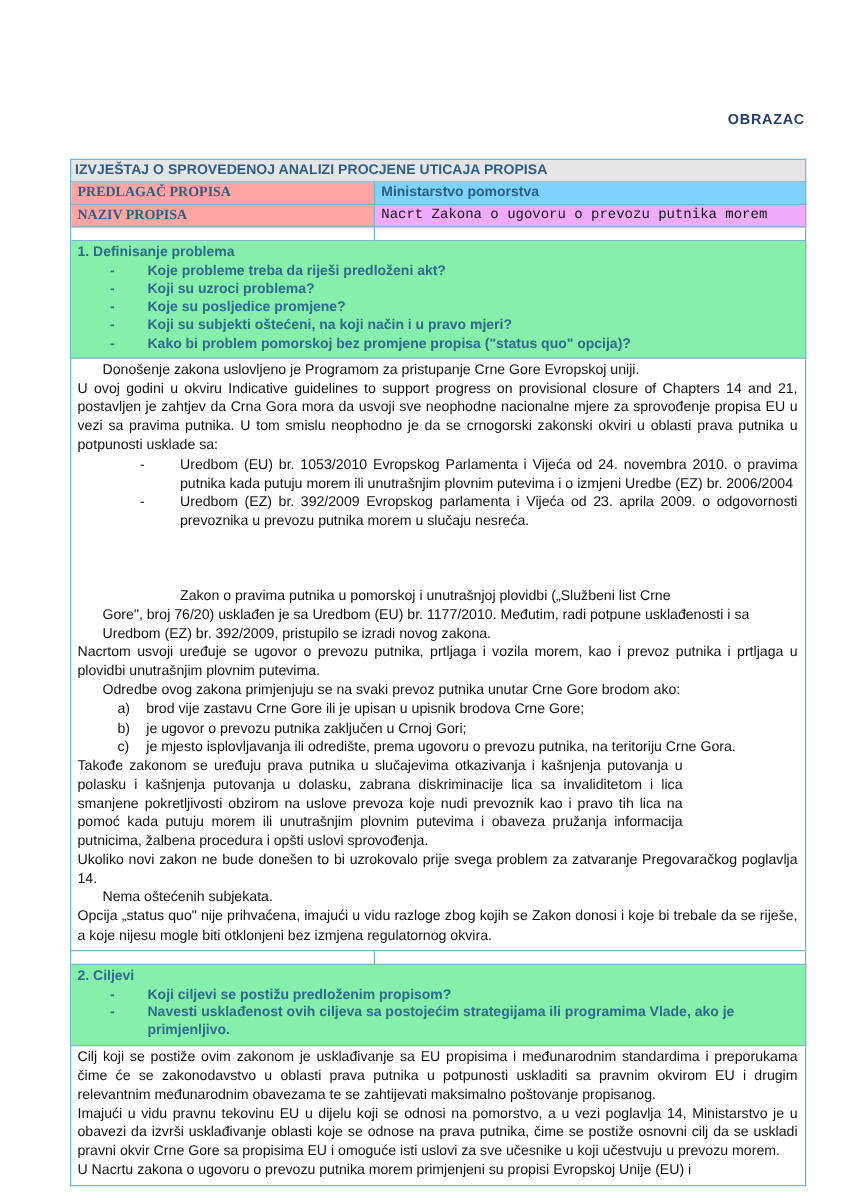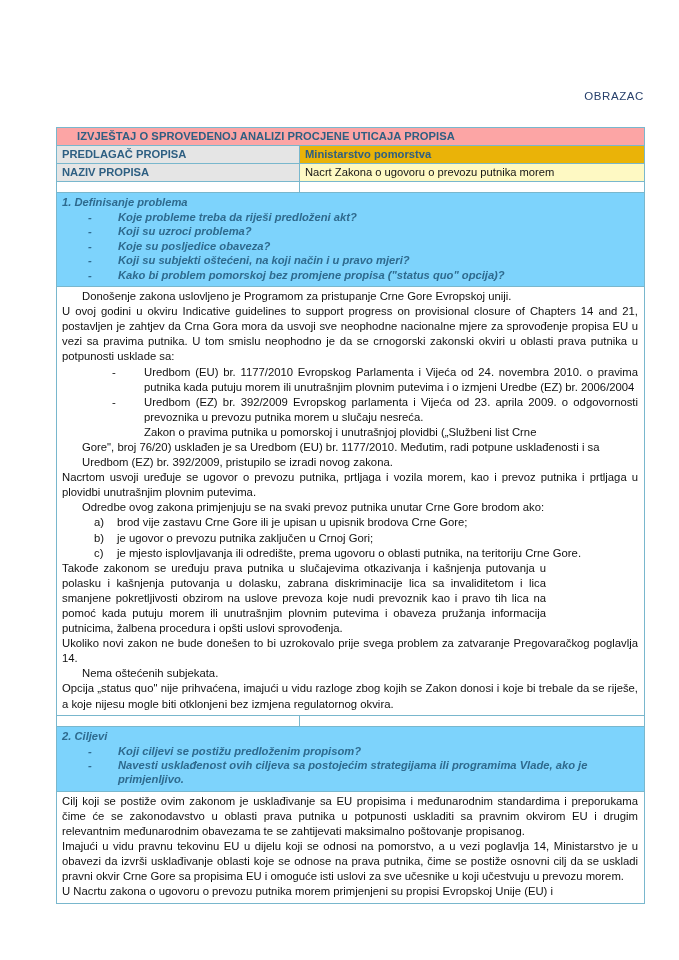--- a/index.html
+++ b/index.html
@@ -27,21 +27,21 @@
   .obrazac-wrap {
     position: absolute;
     left: 0;
     top: 86px;
     width: 644px;
     text-align: right;
   }
   .obrazac {
     display: inline-block;
     font-size: 11.5px;
-    font-weight: normal;
+    font-weight: bold;
     color: #27406b;
     letter-spacing: 0.6px;
   }
 
   
   .doc-table {
     position: absolute;
     left: 56px;
     top: 127px;
     width: 588px;
@@ -49,68 +49,69 @@
     table-layout: fixed;
   }
   .doc-table td {
     border: 1px solid #79b7cd;
     padding: 1px 4px 2px 4px;
     vertical-align: top;
   }
 
   
   .row-title td {
+    background: #e5e5e5;
+    font-size: 11.2px;
+    font-weight: bold;
+    color: #2e5f82;
+    padding: 2px 5px 3px 3px;
+    letter-spacing: 0.05px;
+  }
+
+  
+  .cell-label {
     background: #fca5a5;
-    font-size: 11.2px;
-    font-weight: bold;
-    color: #2e5f82;
-    padding: 2px 5px 3px 20px;
-    letter-spacing: 0.05px;
-  }
-
-  
-  .cell-label {
-    background: #e5e5e5;
     font-size: 11.2px;
     font-weight: bold;
     color: #2e5f82;
     width: 243px;
     padding: 2px 5px 3px 5px !important;
+    font-family: Liberation Serif, serif;
   }
   .cell-value-head {
-    background: #eab308;
+    background: #7dd3fc;
     font-size: 11.2px;
     font-weight: bold;
     color: #2e5f82;
     padding: 2px 5px 3px 5px !important;
   }
   .cell-value-plain {
-    background: #fef9c3;
+    background: #f0abfc;
     font-size: 11.2px;
     color: #141414;
     padding: 2px 5px 3px 5px !important;
+    font-family: Liberation Mono, monospace;
   }
 
   
   .row-spacer td {
     height: 10px;
     background: #ffffff;
     border-left: 1px solid #79b7cd;
     border-right: 1px solid #79b7cd;
     border-top: 1px solid #79b7cd;
     border-bottom: none;
     padding: 0 !important;
   }
   .row-spacer td.sp-left { border-right: 1px solid #79b7cd; }
 
   
   .row-section td {
-    background: #7dd3fc;
+    background: #86efac;
     padding: 3px 5px 4px 5px !important;
-    font-style: italic;
   }
   .sec-heading {
     font-size: 11.2px;
     font-weight: bold;
     color: #2e6a8e;
     margin: 0 0 1px 0;
     line-height: 13px;
   }
   .sec-list {
     margin: 0;
@@ -162,20 +163,21 @@
   .dash-list li .dash {
     position: absolute;
     left: 50px;
     top: 0;
   }
   .hang-line {
     font-size: 11.3px;
     color: #111111;
     line-height: 15.1px;
     padding-left: 82px;
+    margin-top: 45px;
   }
 
   .alpha-list {
     margin: 0;
     padding: 0;
     list-style: none;
   }
   .alpha-list li {
     font-size: 11.3px;
     color: #111111;
@@ -231,21 +233,21 @@
             <li>
               <span class="dash">-</span>
               <span>Koje probleme treba da riješi predloženi akt?</span>
             </li>
             <li>
               <span class="dash">-</span>
               <span>Koji su uzroci problema?</span>
             </li>
             <li>
               <span class="dash">-</span>
-              <span>Koje su posljedice obaveza?</span>
+              <span>Koje su posljedice promjene?</span>
             </li>
             <li>
               <span class="dash">-</span>
               <span>Koji su subjekti oštećeni, na koji način i u pravo mjeri?</span>
             </li>
             <li>
               <span class="dash">-</span>
               <span>Kako bi problem pomorskoj bez promjene propisa ("status quo" opcija)?</span>
             </li>
           </ul>
@@ -254,21 +256,21 @@
 
       <tr class="row-body">
         <td colspan="2">
 
           <p class="body-p plain">Donošenje zakona uslovljeno je Programom za pristupanje Crne Gore Evropskoj uniji.</p>
           <p class="body-p just">U ovoj godini u okviru Indicative guidelines to support progress on provisional closure of Chapters 14 and 21, postavljen je zahtjev da Crna Gora mora da usvoji sve neophodne nacionalne mjere za sprovođenje propisa EU u vezi sa pravima putnika. U tom smislu neophodno je da se crnogorski zakonski okviri u oblasti prava putnika u potpunosti usklade sa:</p>
 
           <ul class="dash-list">
             <li>
               <span class="dash">-</span>
-              <span>Uredbom (EU) br. 1177/2010 Evropskog Parlamenta i Vijeća od 24. novembra 2010. o pravima putnika kada putuju morem ili unutrašnjim plovnim putevima i o izmjeni Uredbe (EZ) br. 2006/2004</span>
+              <span>Uredbom (EU) br. 1053/2010 Evropskog Parlamenta i Vijeća od 24. novembra 2010. o pravima putnika kada putuju morem ili unutrašnjim plovnim putevima i o izmjeni Uredbe (EZ) br. 2006/2004</span>
             </li>
             <li>
               <span class="dash">-</span>
               <span>Uredbom (EZ) br. 392/2009 Evropskog parlamenta i Vijeća od 23. aprila 2009. o odgovornosti prevoznika u prevozu putnika morem u slučaju nesreća.</span>
             </li>
           </ul>
 
           <div class="hang-line">Zakon o pravima putnika u pomorskoj i unutrašnjoj plovidbi („Službeni list Crne</div>
 
           <p class="body-p plain">Gore", broj 76/20) usklađen je sa Uredbom (EU) br. 1177/2010. Međutim, radi potpune usklađenosti i sa Uredbom (EZ) br. 392/2009, pristupilo se izradi novog zakona.</p>
@@ -279,21 +281,21 @@
             <li>
               <span class="mk">a)</span>
               <span>brod vije zastavu Crne Gore ili je upisan u upisnik brodova Crne Gore;</span>
             </li>
             <li>
               <span class="mk">b)</span>
               <span>je ugovor o prevozu putnika zaključen u Crnoj Gori;</span>
             </li>
             <li>
               <span class="mk">c)</span>
-              <span>je mjesto isplovljavanja ili odredište, prema ugovoru o oblasti putnika, na teritoriju Crne Gore.</span>
+              <span>je mjesto isplovljavanja ili odredište, prema ugovoru o prevozu putnika, na teritoriju Crne Gora.</span>
             </li>
           </ul>
 
           <p class="body-p just" style="padding-right:92px">Takođe zakonom se uređuju prava putnika u slučajevima otkazivanja i kašnjenja putovanja u polasku i kašnjenja putovanja u dolasku, zabrana diskriminacije lica sa invaliditetom i lica smanjene pokretljivosti obzirom na uslove prevoza koje nudi prevoznik kao i pravo tih lica na pomoć kada putuju morem ili unutrašnjim plovnim putevima i obaveza pružanja informacija putnicima, žalbena procedura i opšti uslovi sprovođenja.</p>
           <p class="body-p just">Ukoliko novi zakon ne bude donešen to bi uzrokovalo prije svega problem za zatvaranje Pregovaračkog poglavlja 14.</p>
           <p class="body-p plain">Nema oštećenih subjekata.</p>
           <p class="body-p just">Opcija „status quo" nije prihvaćena, imajući u vidu razloge zbog kojih se Zakon donosi i koje bi trebale da se riješe, a koje nijesu mogle biti otklonjeni bez izmjena regulatornog okvira.</p>
 
         </td>
       </tr>

